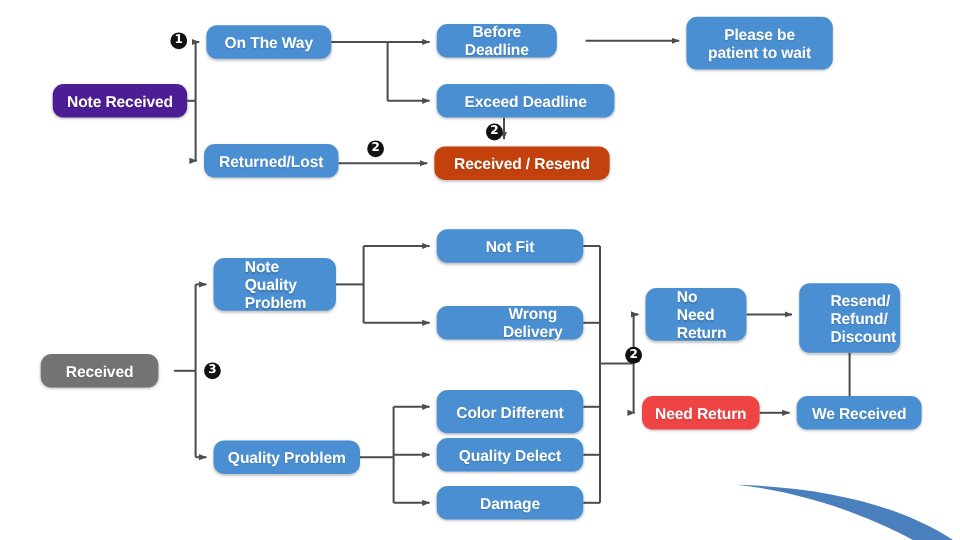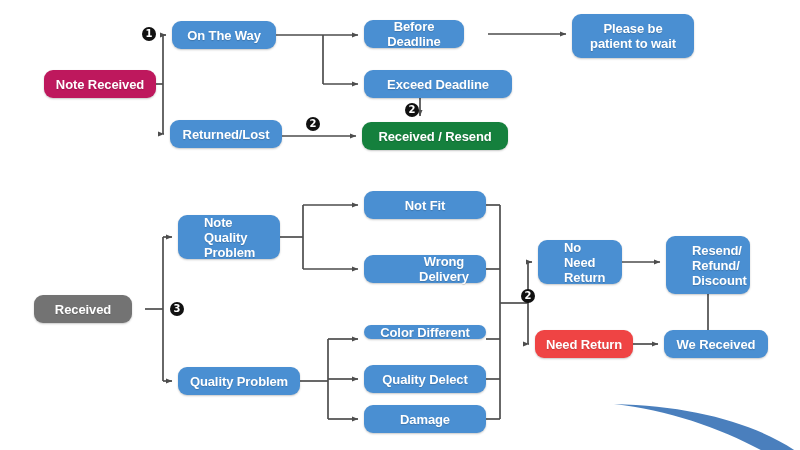--- a/index.html
+++ b/index.html
@@ -131,38 +131,38 @@
 
       <path d="M708,330 L708,294"></path>
     </g>
   </svg>
 
   <svg class="swoosh" style="left:608px; top:396px;" width="192" height="58" viewBox="0 0 192 58">
     <path d="M6,8 C62,14 118,34 160,58 L192,58 C150,28 86,10 6,8 Z" fill="#4a7fbd"></path>
   </svg>
 
   <div id="nodes">
-      <div class="node" style="left: 44px; top: 70px; width: 112px; height: 28px; background: #be185d; color: rgb(255, 255, 255);">Note Received</div>
+      <div class="node" style="left: 44px; top: 70px; width: 112px; height: 28px; background: #4c1d95; color: rgb(255, 255, 255);">Note Received</div>
       <div class="node" style="left: 172px; top: 21px; width: 104px; height: 28px; background: rgb(74, 143, 210); color: rgb(255, 255, 255);">On The Way</div>
       <div class="node" style="left: 170px; top: 120px; width: 112px; height: 28px; background: rgb(74, 143, 210); color: rgb(255, 255, 255);">Returned/Lost</div>
       <div class="node" style="left: 364px; top: 20px; width: 100px; height: 28px; background: rgb(74, 143, 210); color: rgb(255, 255, 255);">Before Deadline</div>
       <div class="node" style="left: 364px; top: 70px; width: 148px; height: 28px; background: rgb(74, 143, 210); color: rgb(255, 255, 255); text-align: right;">Exceed Deadline</div>
-      <div class="node" style="left: 362px; top: 122px; width: 146px; height: 28px; background: #15803d; color: rgb(255, 255, 255);">Received / Resend</div>
+      <div class="node" style="left: 362px; top: 122px; width: 146px; height: 28px; background: #c2410c; color: rgb(255, 255, 255);">Received / Resend</div>
       <div class="node" style="left: 572px; top: 14px; width: 122px; height: 44px; background: rgb(74, 143, 210); color: rgb(255, 255, 255);">Please be
 patient to wait</div>
       <div class="badge" style="left: 142px; top: 27px; background: rgb(17, 17, 17);">1</div>
       <div class="badge" style="left: 306px; top: 117px; background: rgb(17, 17, 17);">2</div>
       <div class="badge" style="left: 405px; top: 103px; background: rgb(17, 17, 17);">2</div>
       <div class="node" style="left: 34px; top: 295px; width: 98px; height: 28px; background: #737373; color: rgb(255, 255, 255);">Received</div>
       <div class="node left-align" style="left: 178px; top: 215px; width: 102px; height: 44px; background: rgb(74, 143, 210); color: rgb(255, 255, 255);">Note Quality
 Problem</div>
       <div class="node" style="left: 178px; top: 367px; width: 122px; height: 28px; background: rgb(74, 143, 210); color: rgb(255, 255, 255);">Quality Problem</div>
       <div class="node" style="left: 364px; top: 191px; width: 122px; height: 28px; background: rgb(74, 143, 210); color: rgb(255, 255, 255);">Not Fit</div>
       <div class="node" style="left: 364px; top: 255px; width: 122px; height: 28px; background: rgb(74, 143, 210); color: rgb(255, 255, 255); padding-left: 44px;">Wrong Delivery</div>
-      <div class="node" style="left: 364px; top: 325px; width: 122px; height: 14px; background: rgb(74, 143, 210); color: rgb(255, 255, 255);">Color Different</div>
+      <div class="node" style="left: 364px; top: 325px; width: 122px; height: 36px; background: rgb(74, 143, 210); color: rgb(255, 255, 255);">Color Different</div>
       <div class="node" style="left: 364px; top: 365px; width: 122px; height: 28px; background: rgb(74, 143, 210); color: rgb(255, 255, 255);">Quality Delect</div>
       <div class="node" style="left: 364px; top: 405px; width: 122px; height: 28px; background: rgb(74, 143, 210); color: rgb(255, 255, 255);">Damage</div>
       <div class="node left-align" style="left: 538px; top: 240px; width: 84px; height: 44px; background: rgb(74, 143, 210); color: rgb(255, 255, 255);">No Need
 Return</div>
       <div class="node" style="left: 535px; top: 330px; width: 98px; height: 28px; background: #ef4444; color: rgb(255, 255, 255);">Need Return</div>
       <div class="node left-align" style="left: 666px; top: 236px; width: 84px; height: 58px; background: rgb(74, 143, 210); color: rgb(255, 255, 255);">Resend/
 Refund/
 Discount</div>
       <div class="node" style="left: 664px; top: 330px; width: 104px; height: 28px; background: rgb(74, 143, 210); color: rgb(255, 255, 255);">We Received</div>
       <div class="badge" style="left: 170px; top: 302px; background: rgb(17, 17, 17);">3</div>

